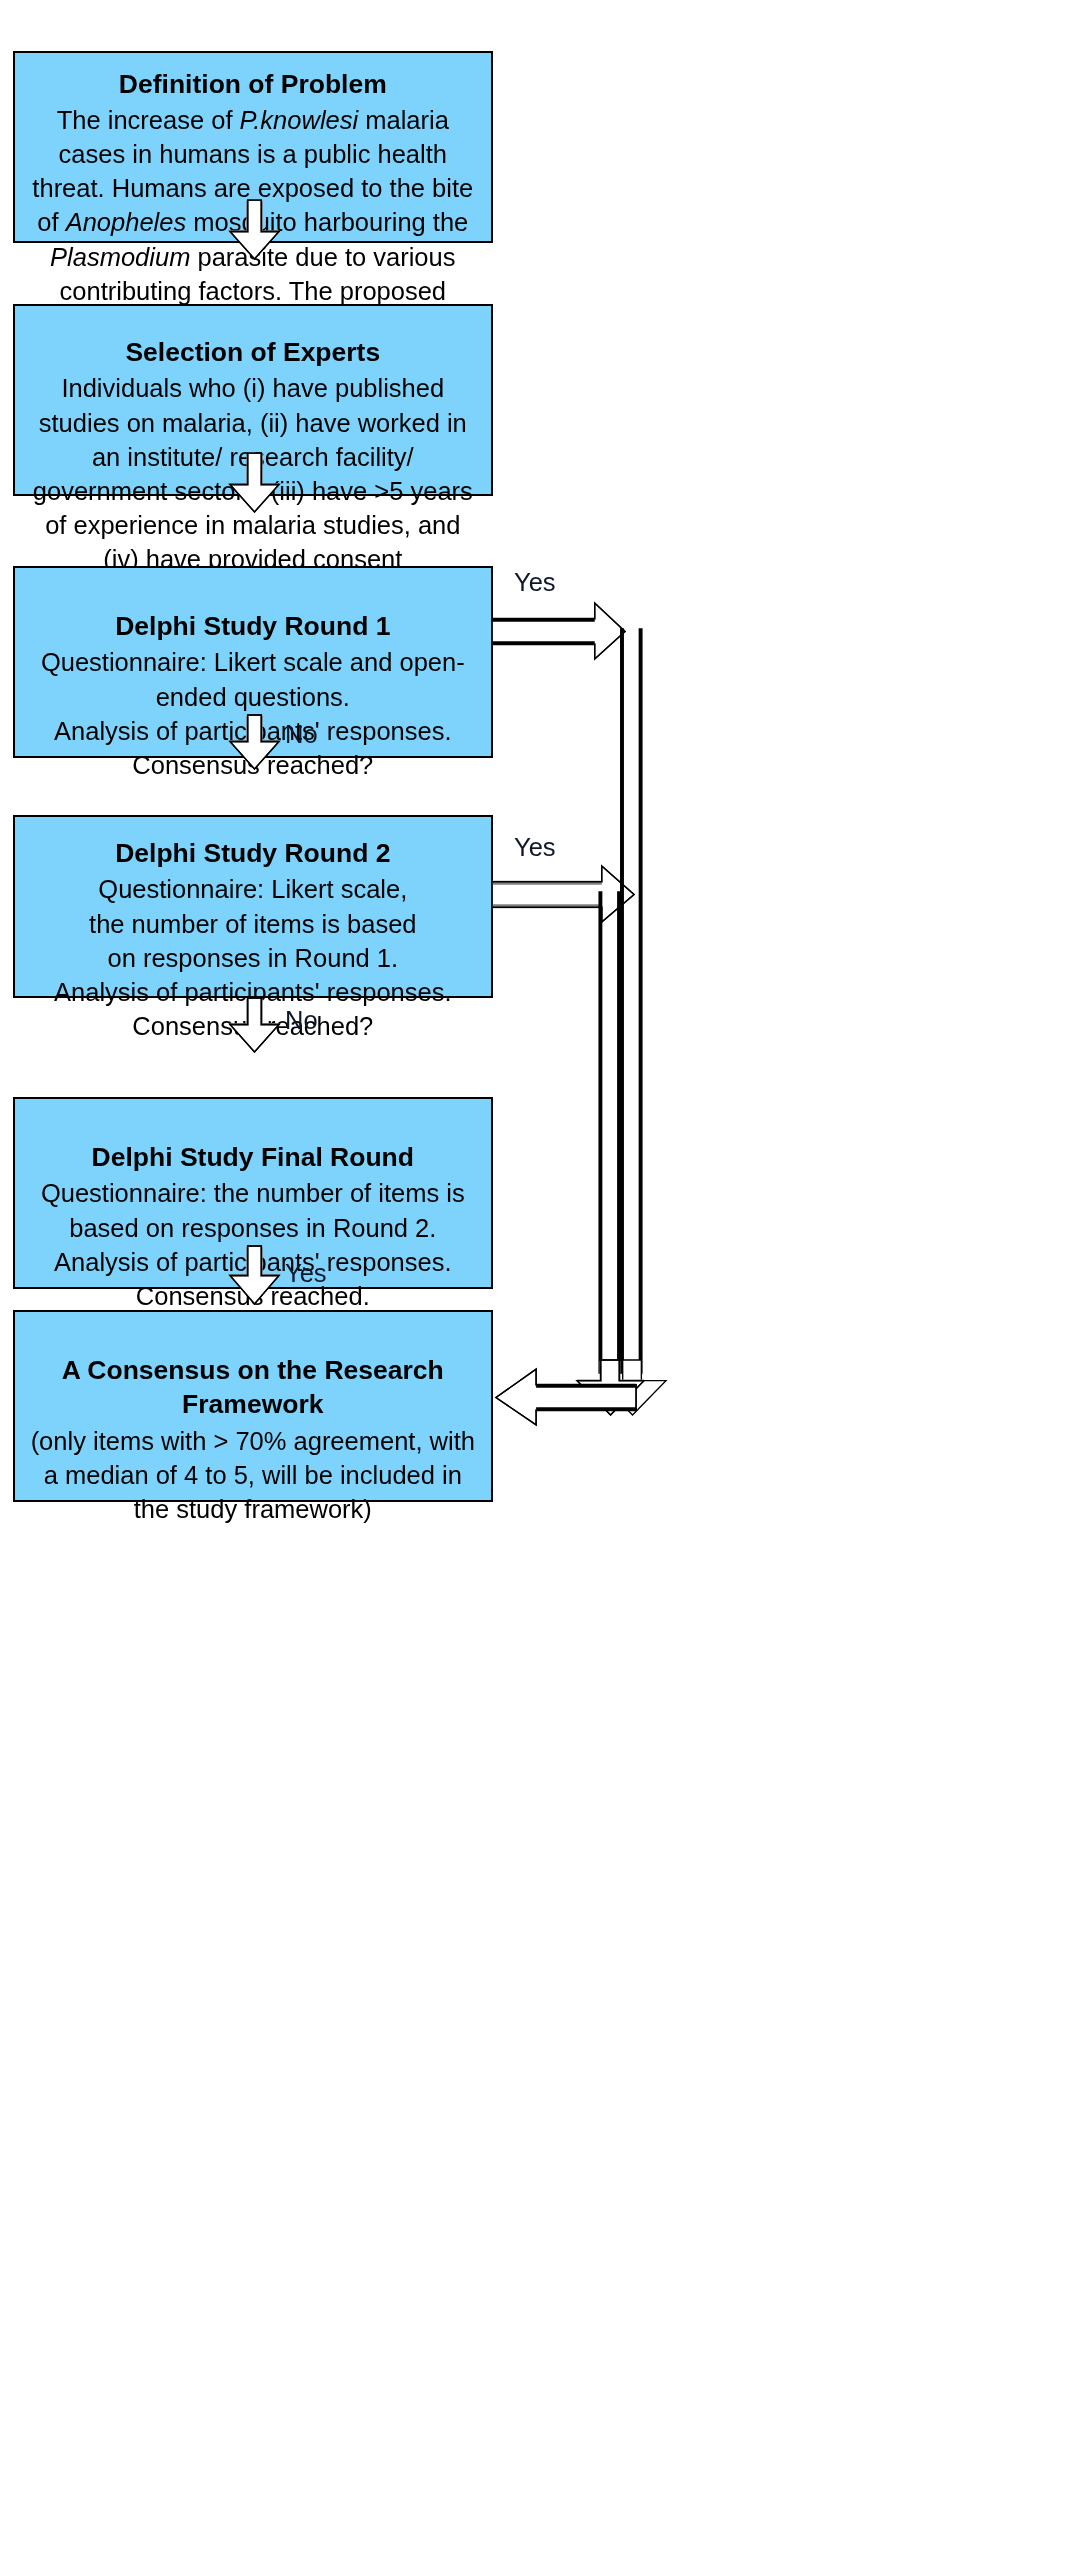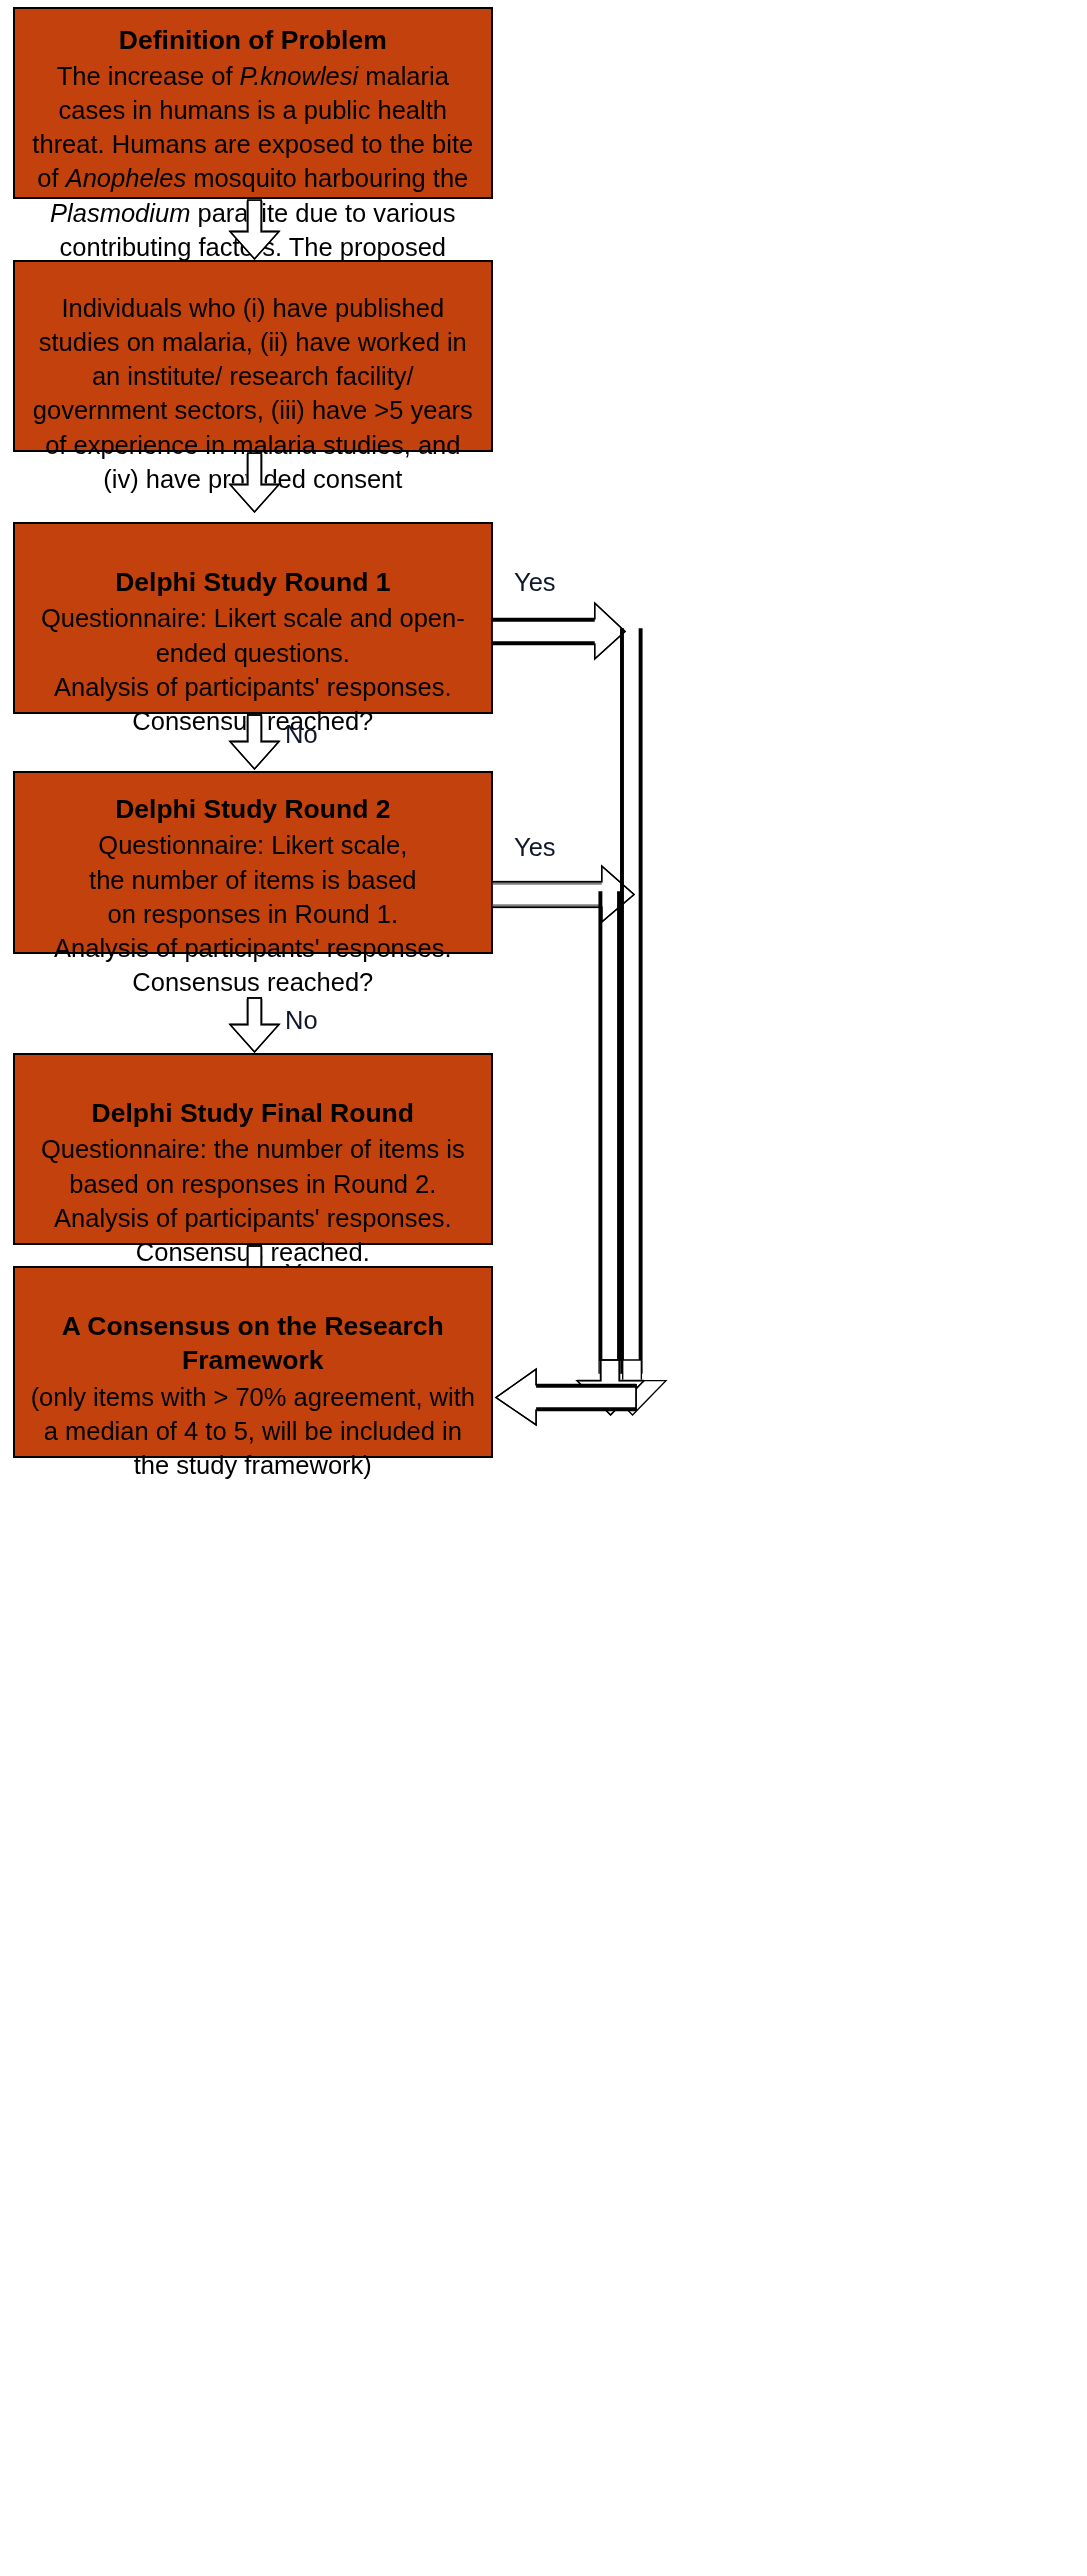--- a/index.html
+++ b/index.html
@@ -13,23 +13,24 @@
     width:1087px;
     height:2576px;
     background:#ffffff;
     overflow:hidden;
   }
   
   .node{
     position:absolute;
     box-sizing:border-box;
     border:2.9px solid #000000;
-    background:#c2410c;
+    background:#7dd3fc;
     text-align:center;
     padding:13.7px 15.7px 0 15.7px;
+    margin-top:44px;
   }
   .node .title{
     font-weight:bold;
     font-size:26.5px;
     line-height:1.30;
     display:block;
     margin-bottom:2px;
   }
   .node .body{
     font-size:25.5px;
@@ -72,20 +73,21 @@
   <div class="vArrow" style="left:228px; top:199px;">
     <svg width="53" height="62" viewBox="0 0 54 63">
       <polygon points="20,1 34,1 34,33 52,33 27,61 2,33 20,33" fill="#ffffff" stroke="#000000" stroke-width="1.4"></polygon>
       <path d="M20,2 L20,33 L2,33" fill="none" stroke="#808080" stroke-width="2.6"></path>
       <path d="M34,2 L34,33 L52,33" fill="none" stroke="#808080" stroke-width="2.6"></path>
       <polygon points="20,1 34,1 34,33 52,33 27,61 2,33 20,33" fill="none" stroke="#000000" stroke-width="1.4"></polygon>
     </svg>
   </div>
 
   <div class="node" style="left:12.8px; top:260px; width:480px; height:192px; padding-top:29px;">
+    <span class="title">Selection of Experts</span>
     <span class="body">Individuals who (i) have published studies on malaria, (ii) have worked in an institute/ research facility/ government sectors, (iii) have &gt;5 years of experience in malaria studies, and (iv) have provided consent</span>
   </div>
 
   <div class="vArrow" style="left:228px; top:452px;">
     <svg width="53" height="62" viewBox="0 0 54 63">
       <polygon points="20,1 34,1 34,33 52,33 27,61 2,33 20,33" fill="#ffffff" stroke="#000000" stroke-width="1.4"></polygon>
       <path d="M20,2 L20,33 L2,33" fill="none" stroke="#808080" stroke-width="2.6"></path>
       <path d="M34,2 L34,33 L52,33" fill="none" stroke="#808080" stroke-width="2.6"></path>
       <polygon points="20,1 34,1 34,33 52,33 27,61 2,33 20,33" fill="none" stroke="#000000" stroke-width="1.4"></polygon>
     </svg>

